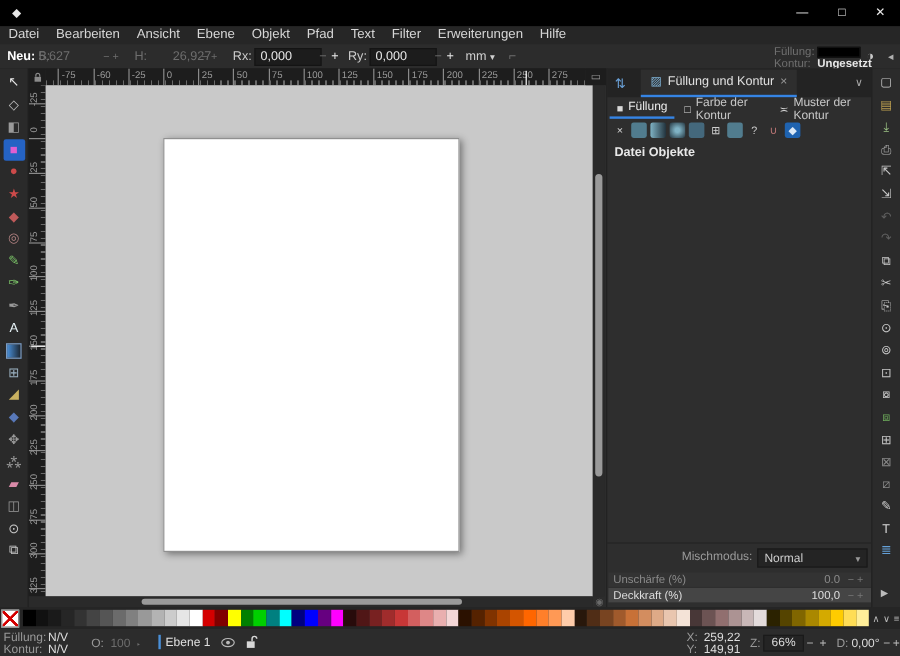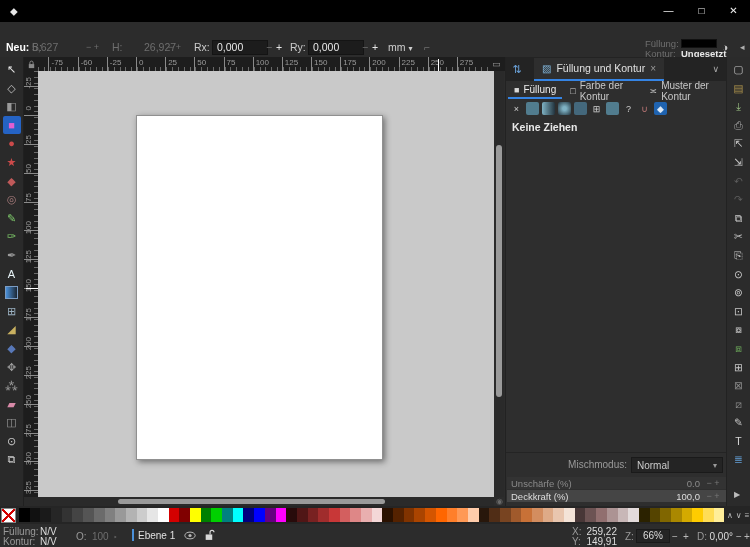--- a/index.html
+++ b/index.html
@@ -110,20 +110,32 @@
 
 <div id="app">
 
   <div id="titlebar" class="abs">
     <span id="title-logo">⬥</span>
     <span class="wbtn" style="left:652px;">—</span>
     <span class="wbtn" style="left:685px;">□</span>
     <span class="wbtn" style="left:717px;">✕</span>
   </div>
 
+  <div id="menubar" class="abs">
+      <span class="menu-item">Datei</span>
+      <span class="menu-item">Bearbeiten</span>
+      <span class="menu-item">Ansicht</span>
+      <span class="menu-item">Ebene</span>
+      <span class="menu-item">Objekt</span>
+      <span class="menu-item">Pfad</span>
+      <span class="menu-item">Text</span>
+      <span class="menu-item">Filter</span>
+      <span class="menu-item">Erweiterungen</span>
+      <span class="menu-item">Hilfe</span>
+    </div>
 
   <div id="toolopts" class="abs">
     <span class="to" style="left:6px;font-weight:bold;color:#fff;">Neu:</span>
     <span class="to dim" style="left:32px;">B:</span>
     <span class="to dim" style="left:32px;">5,627</span>
     <span class="to dim" style="left:86px;font-size:9px;">− +</span>
     <span class="to dim" style="left:112px;">H:</span>
     <span class="to dim" style="left:144px;">26,927</span>
     <span class="to dim" style="left:168px;font-size:9px;">− +</span>
     <span class="to" style="left:194px;color:#ccc;">Rx:</span>
@@ -289,21 +301,21 @@
         <span class="pt flat"></span>
         <span class="pt linear"></span>
         <span class="pt radial"></span>
         <span class="pt flat2"></span>
         <span class="pt none">⊞</span>
         <span class="pt flat"></span>
         <span class="pt none">?</span>
         <span class="pt none" style="color: rgb(192, 120, 120);">∪</span>
         <span class="pt selected">◆</span>
       </div>
-    <div id="no-objects">Keine Ziehen</div>
+    <div id="no-objects">Datei Objekte</div>
     <div id="dock-sep"></div>
     <div id="blend-row">
       <span id="blend-label">Mischmodus:</span>
       <span id="blend-select">
         <span>Normal</span>
         <span class="chev">▾</span>
       </span>
     </div>
     <div class="slider-row" id="blur-row">
       <span class="slabel">Unschärfe (%)</span>

